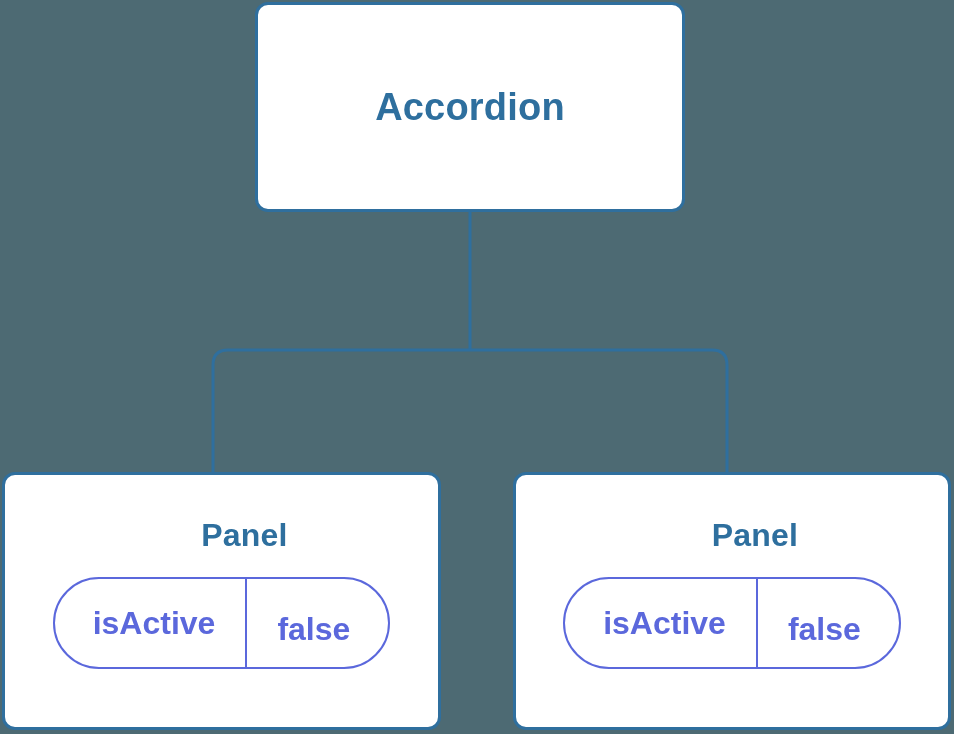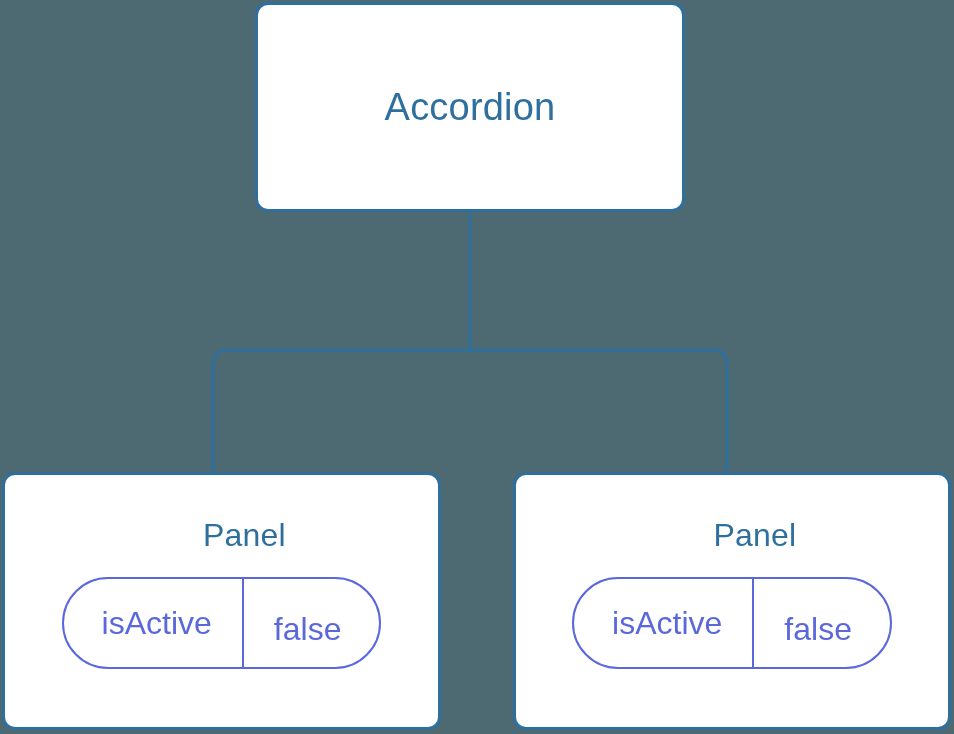--- a/index.html
+++ b/index.html
@@ -13,20 +13,21 @@
     overflow: hidden;
     font-family: "Liberation Sans", sans-serif;
   }
 
   #canvas {
     position: relative;
     width: 954px;
     height: 734px;
     background: #4d6a73;
     overflow: hidden;
+    font-weight: bold;
   }
 
   
   #connectors {
     position: absolute;
     left: 0;
     top: 0;
     width: 954px;
     height: 734px;
     z-index: 1;

